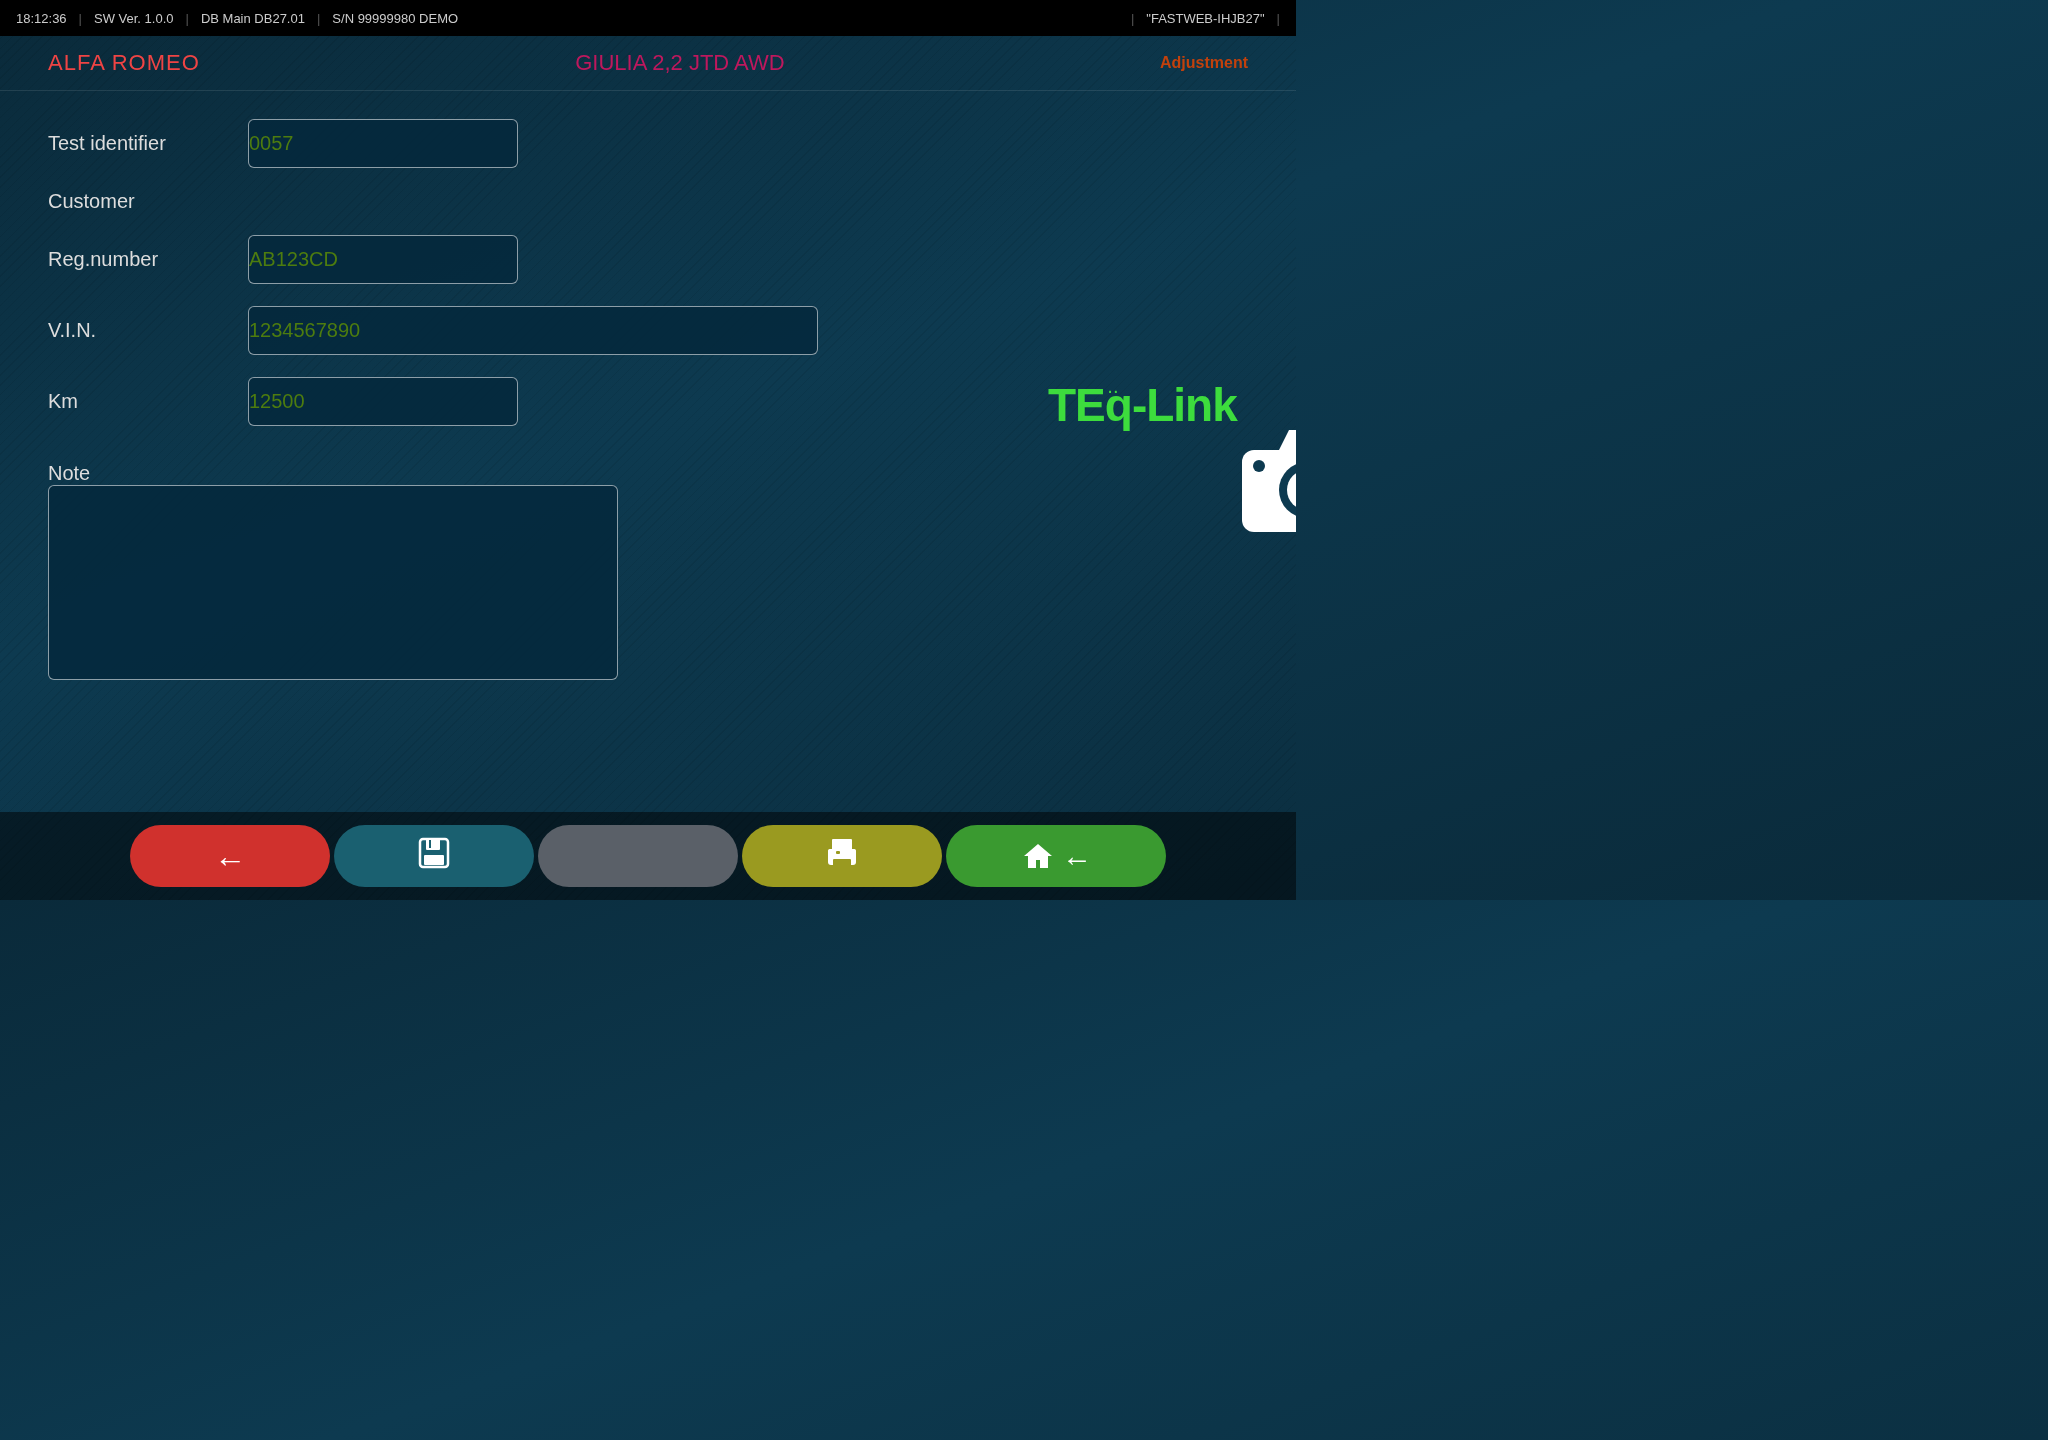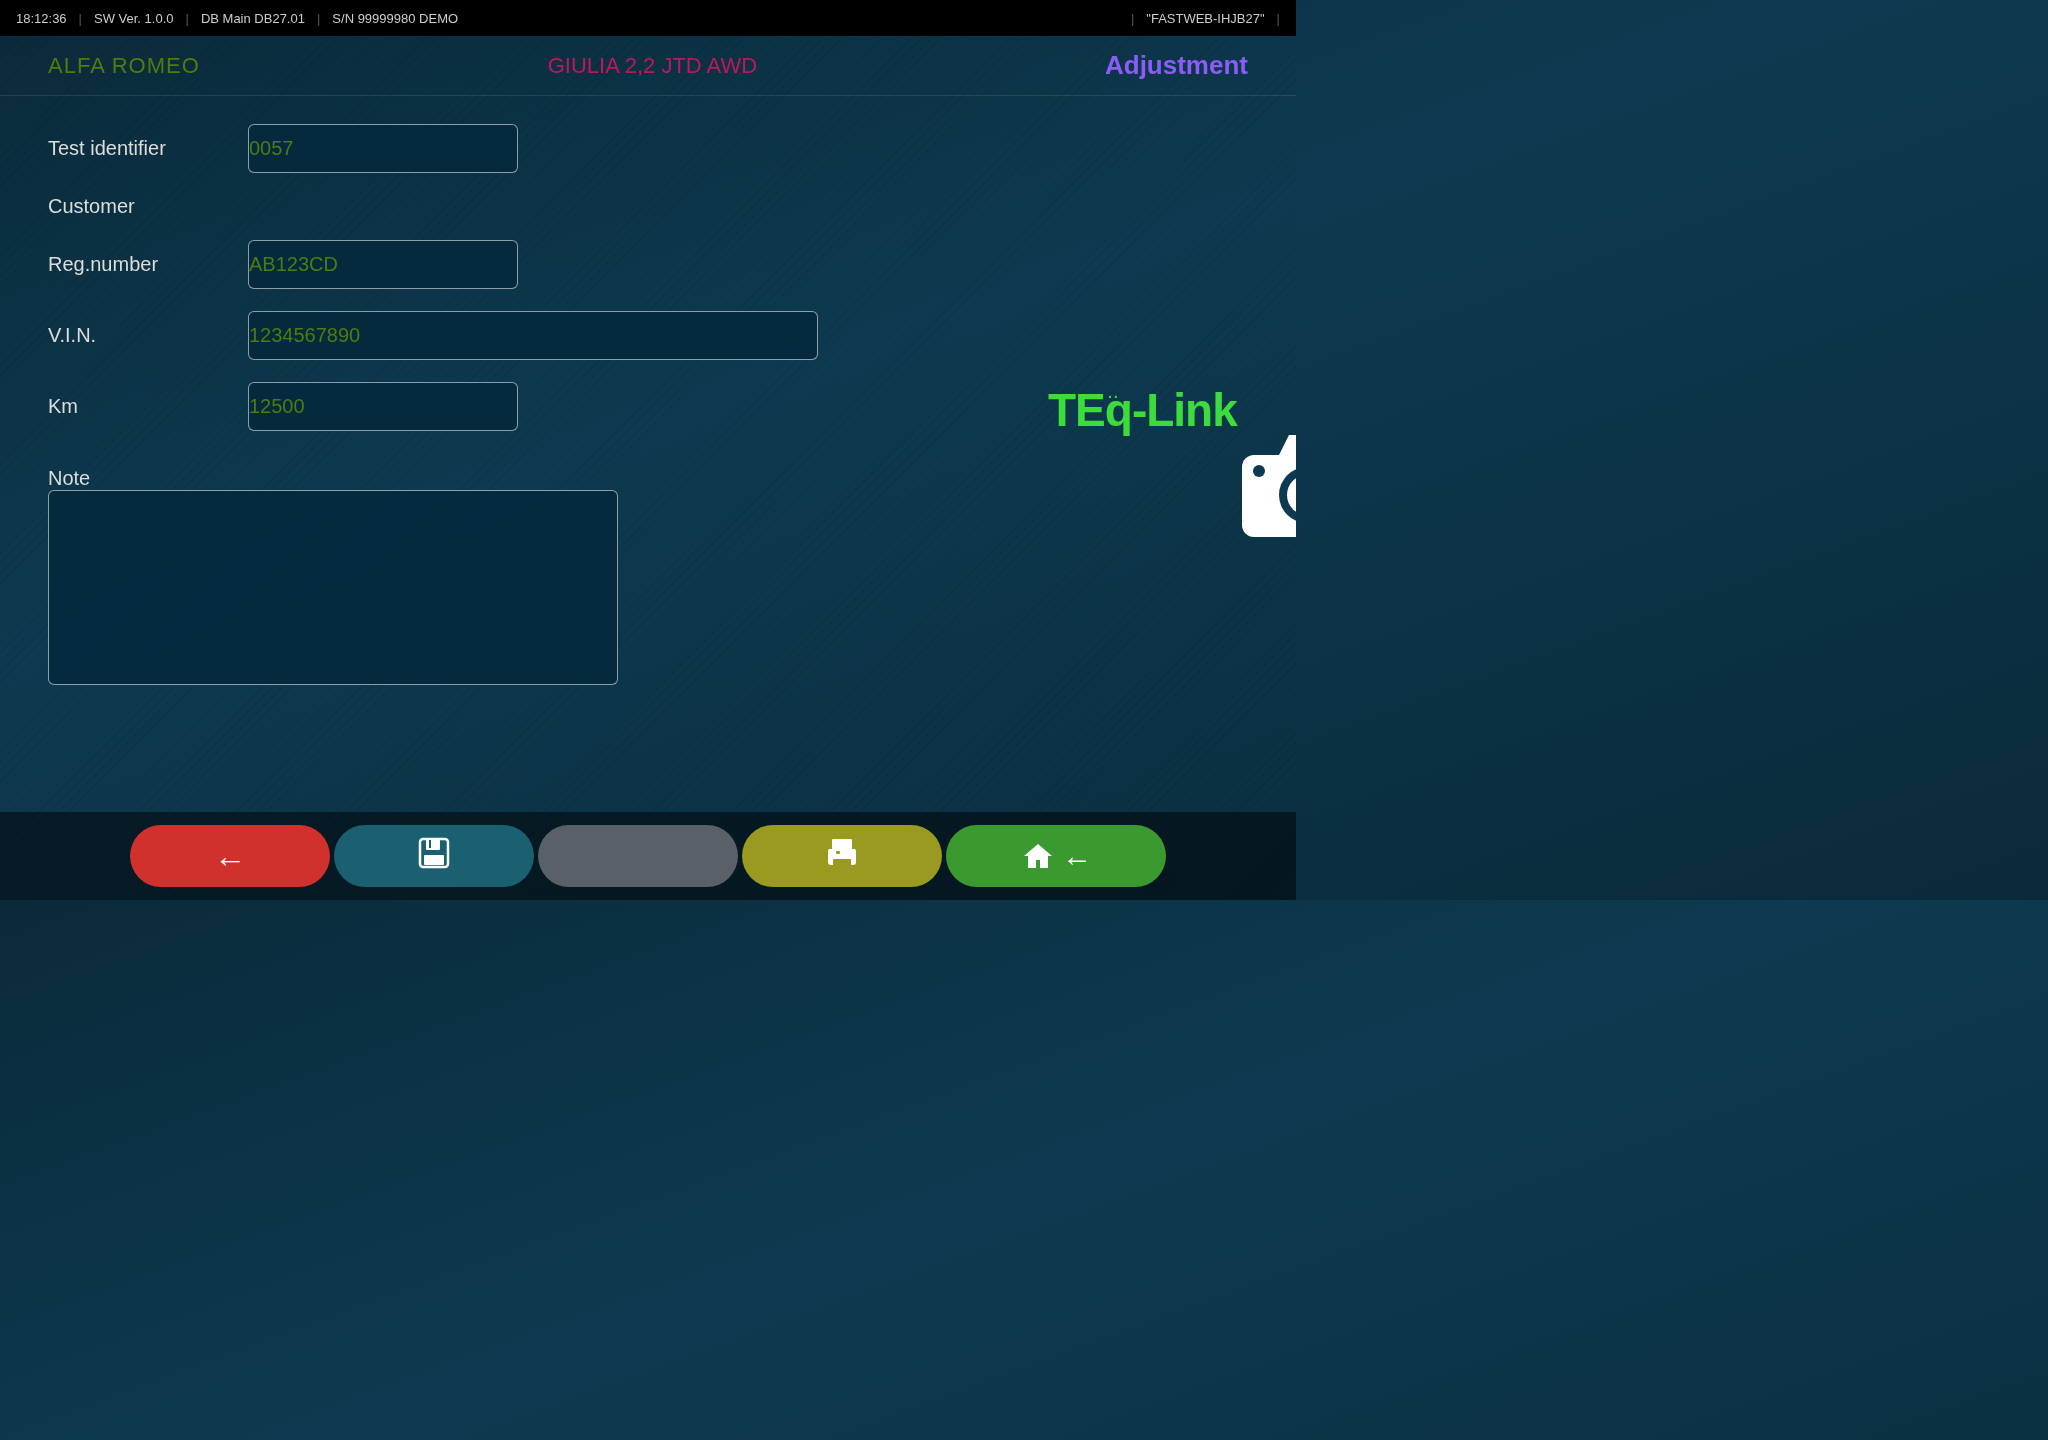--- a/index.html
+++ b/index.html
@@ -50,32 +50,32 @@
       z-index: 1;
       display: flex;
       align-items: center;
       justify-content: space-between;
       padding: 14px 48px;
       border-bottom: 1px solid rgba(255,255,255,0.1);
     }
     .header .brand {
       font-size: 22px;
       font-weight: 400;
-      color: #4d7c0f;
+      color: #ef4444;
       letter-spacing: 1px;
     }
     .header .vehicle {
       font-size: 22px;
       font-weight: 400;
       color: #be185d;
     }
     .header .section-title {
-      font-size: 26px;
+      font-size: 16px;
       font-weight: 700;
-      color: #8b5cf6;
+      color: #c2410c;
     }
 
     
     .main {
       position: relative;
       z-index: 1;
       padding: 28px 48px 0 48px;
       display: flex;
       gap: 40px;
     }

